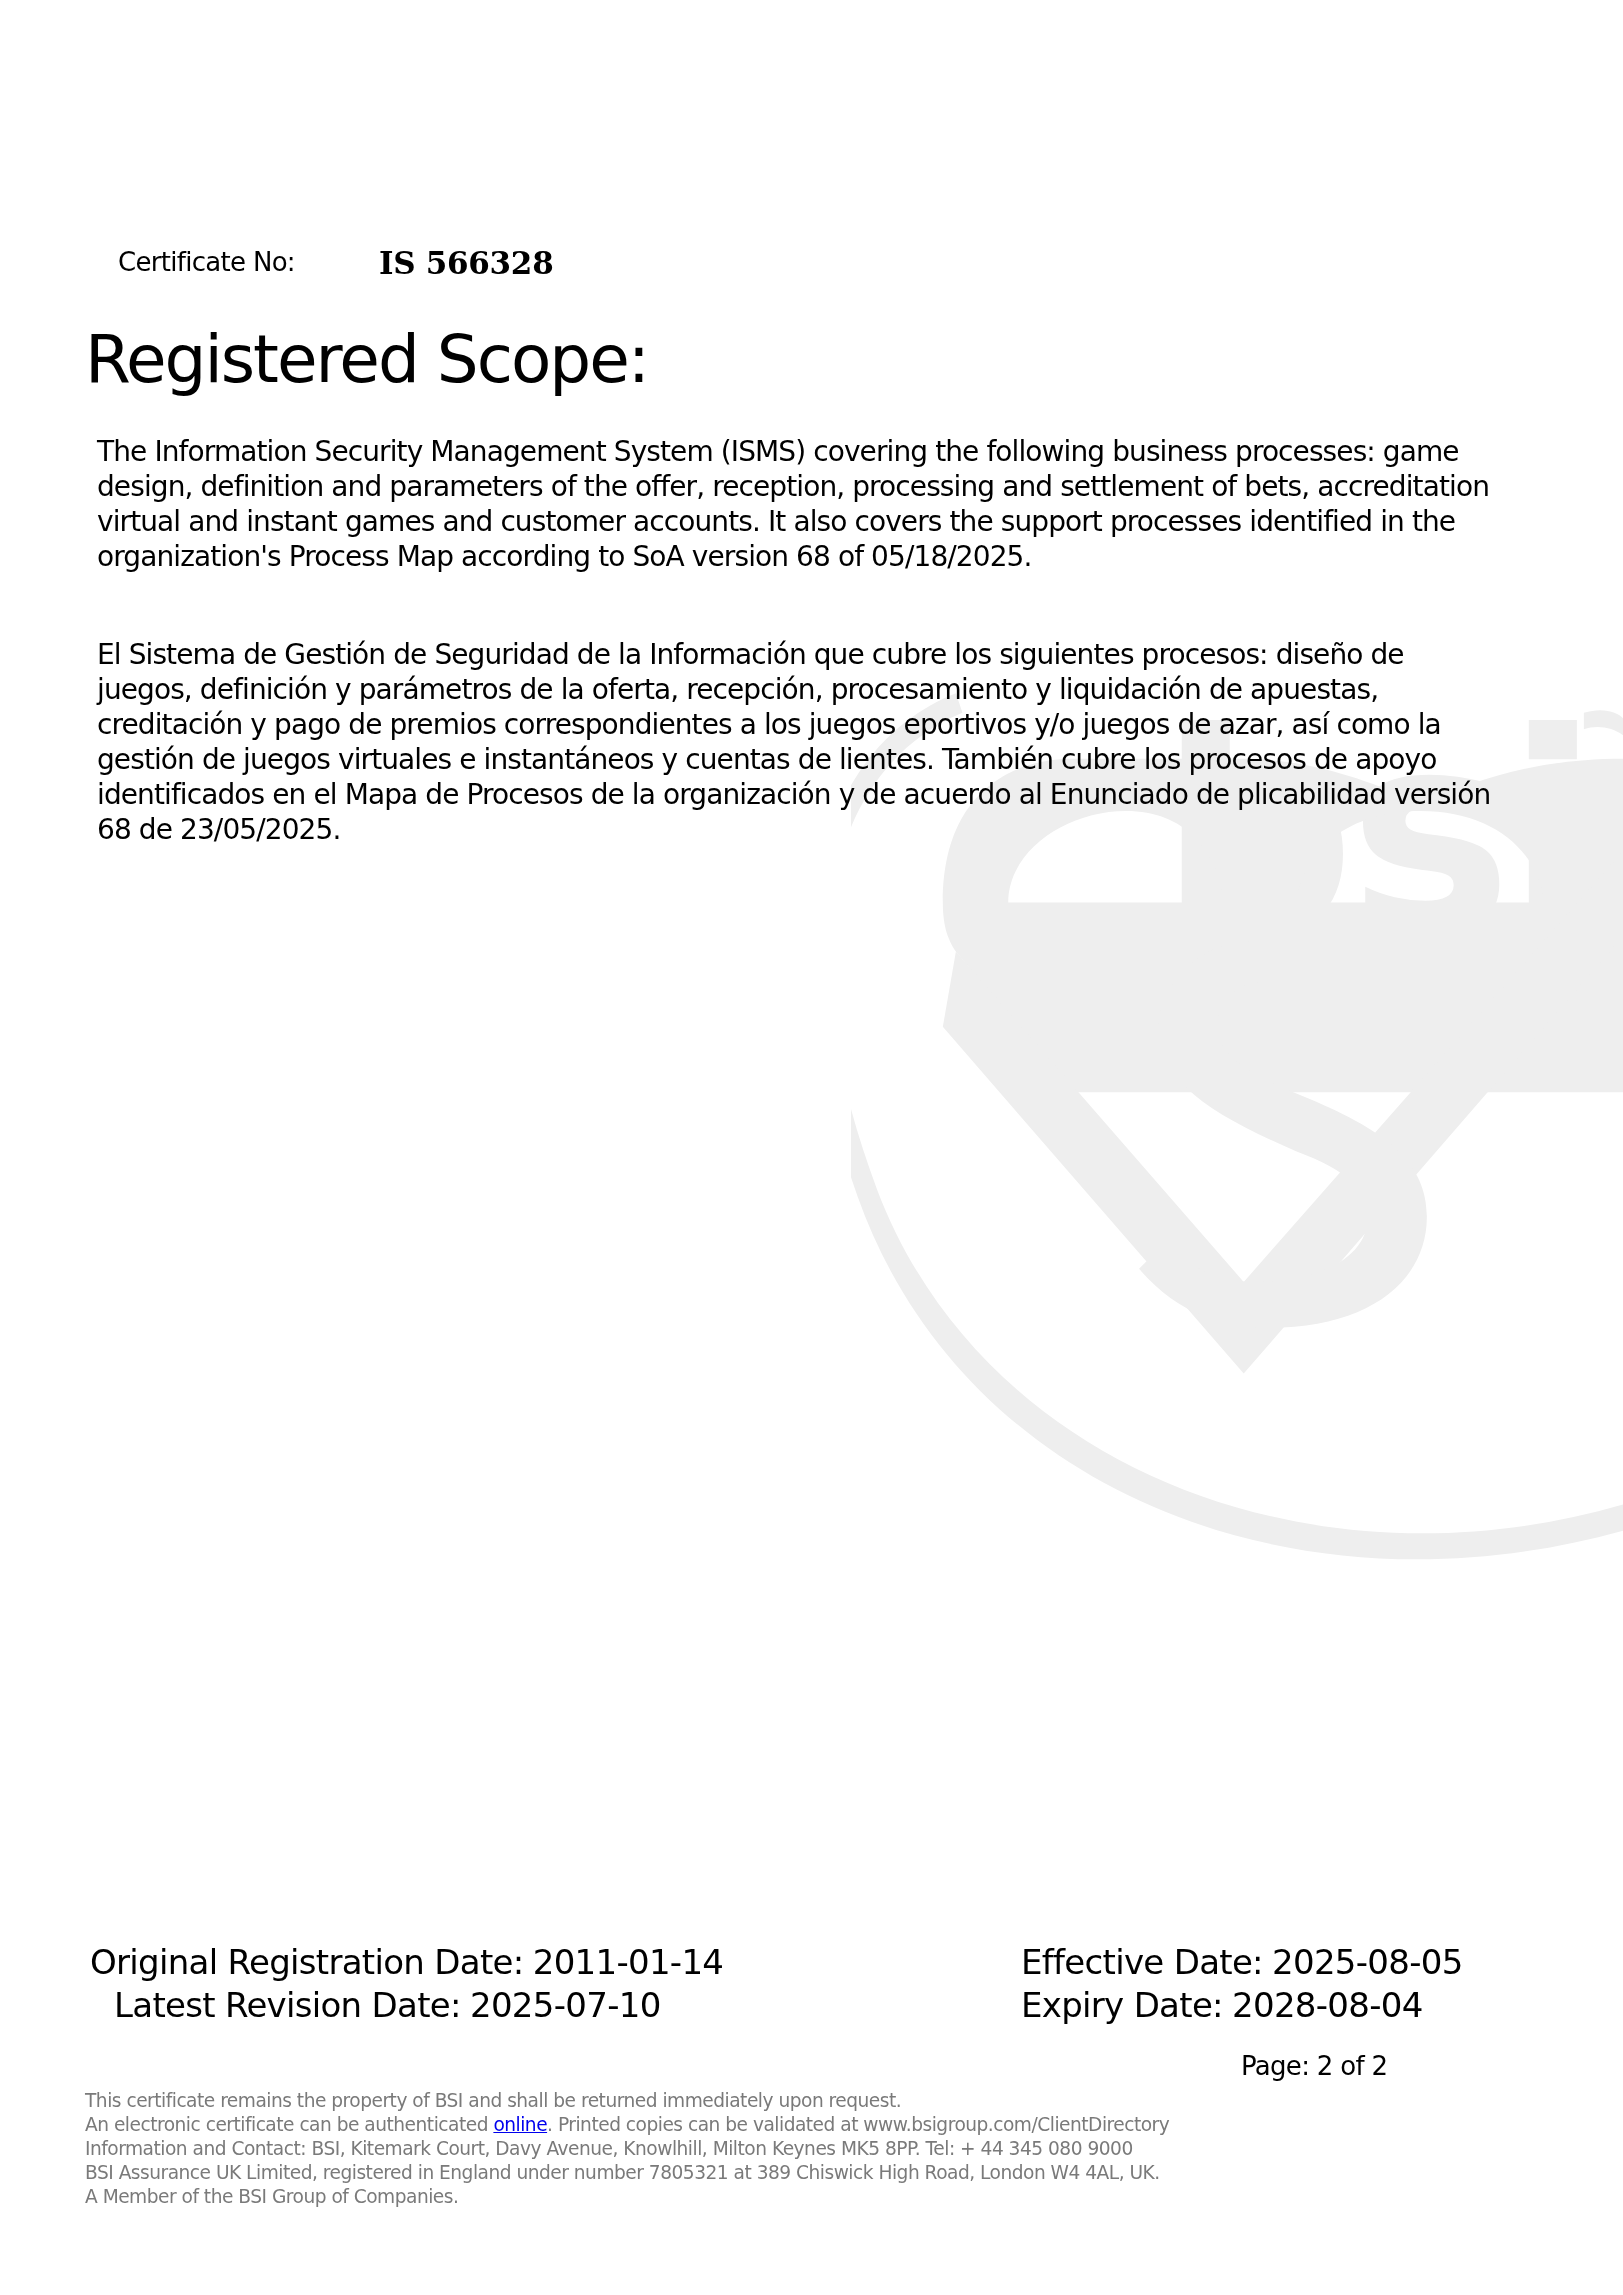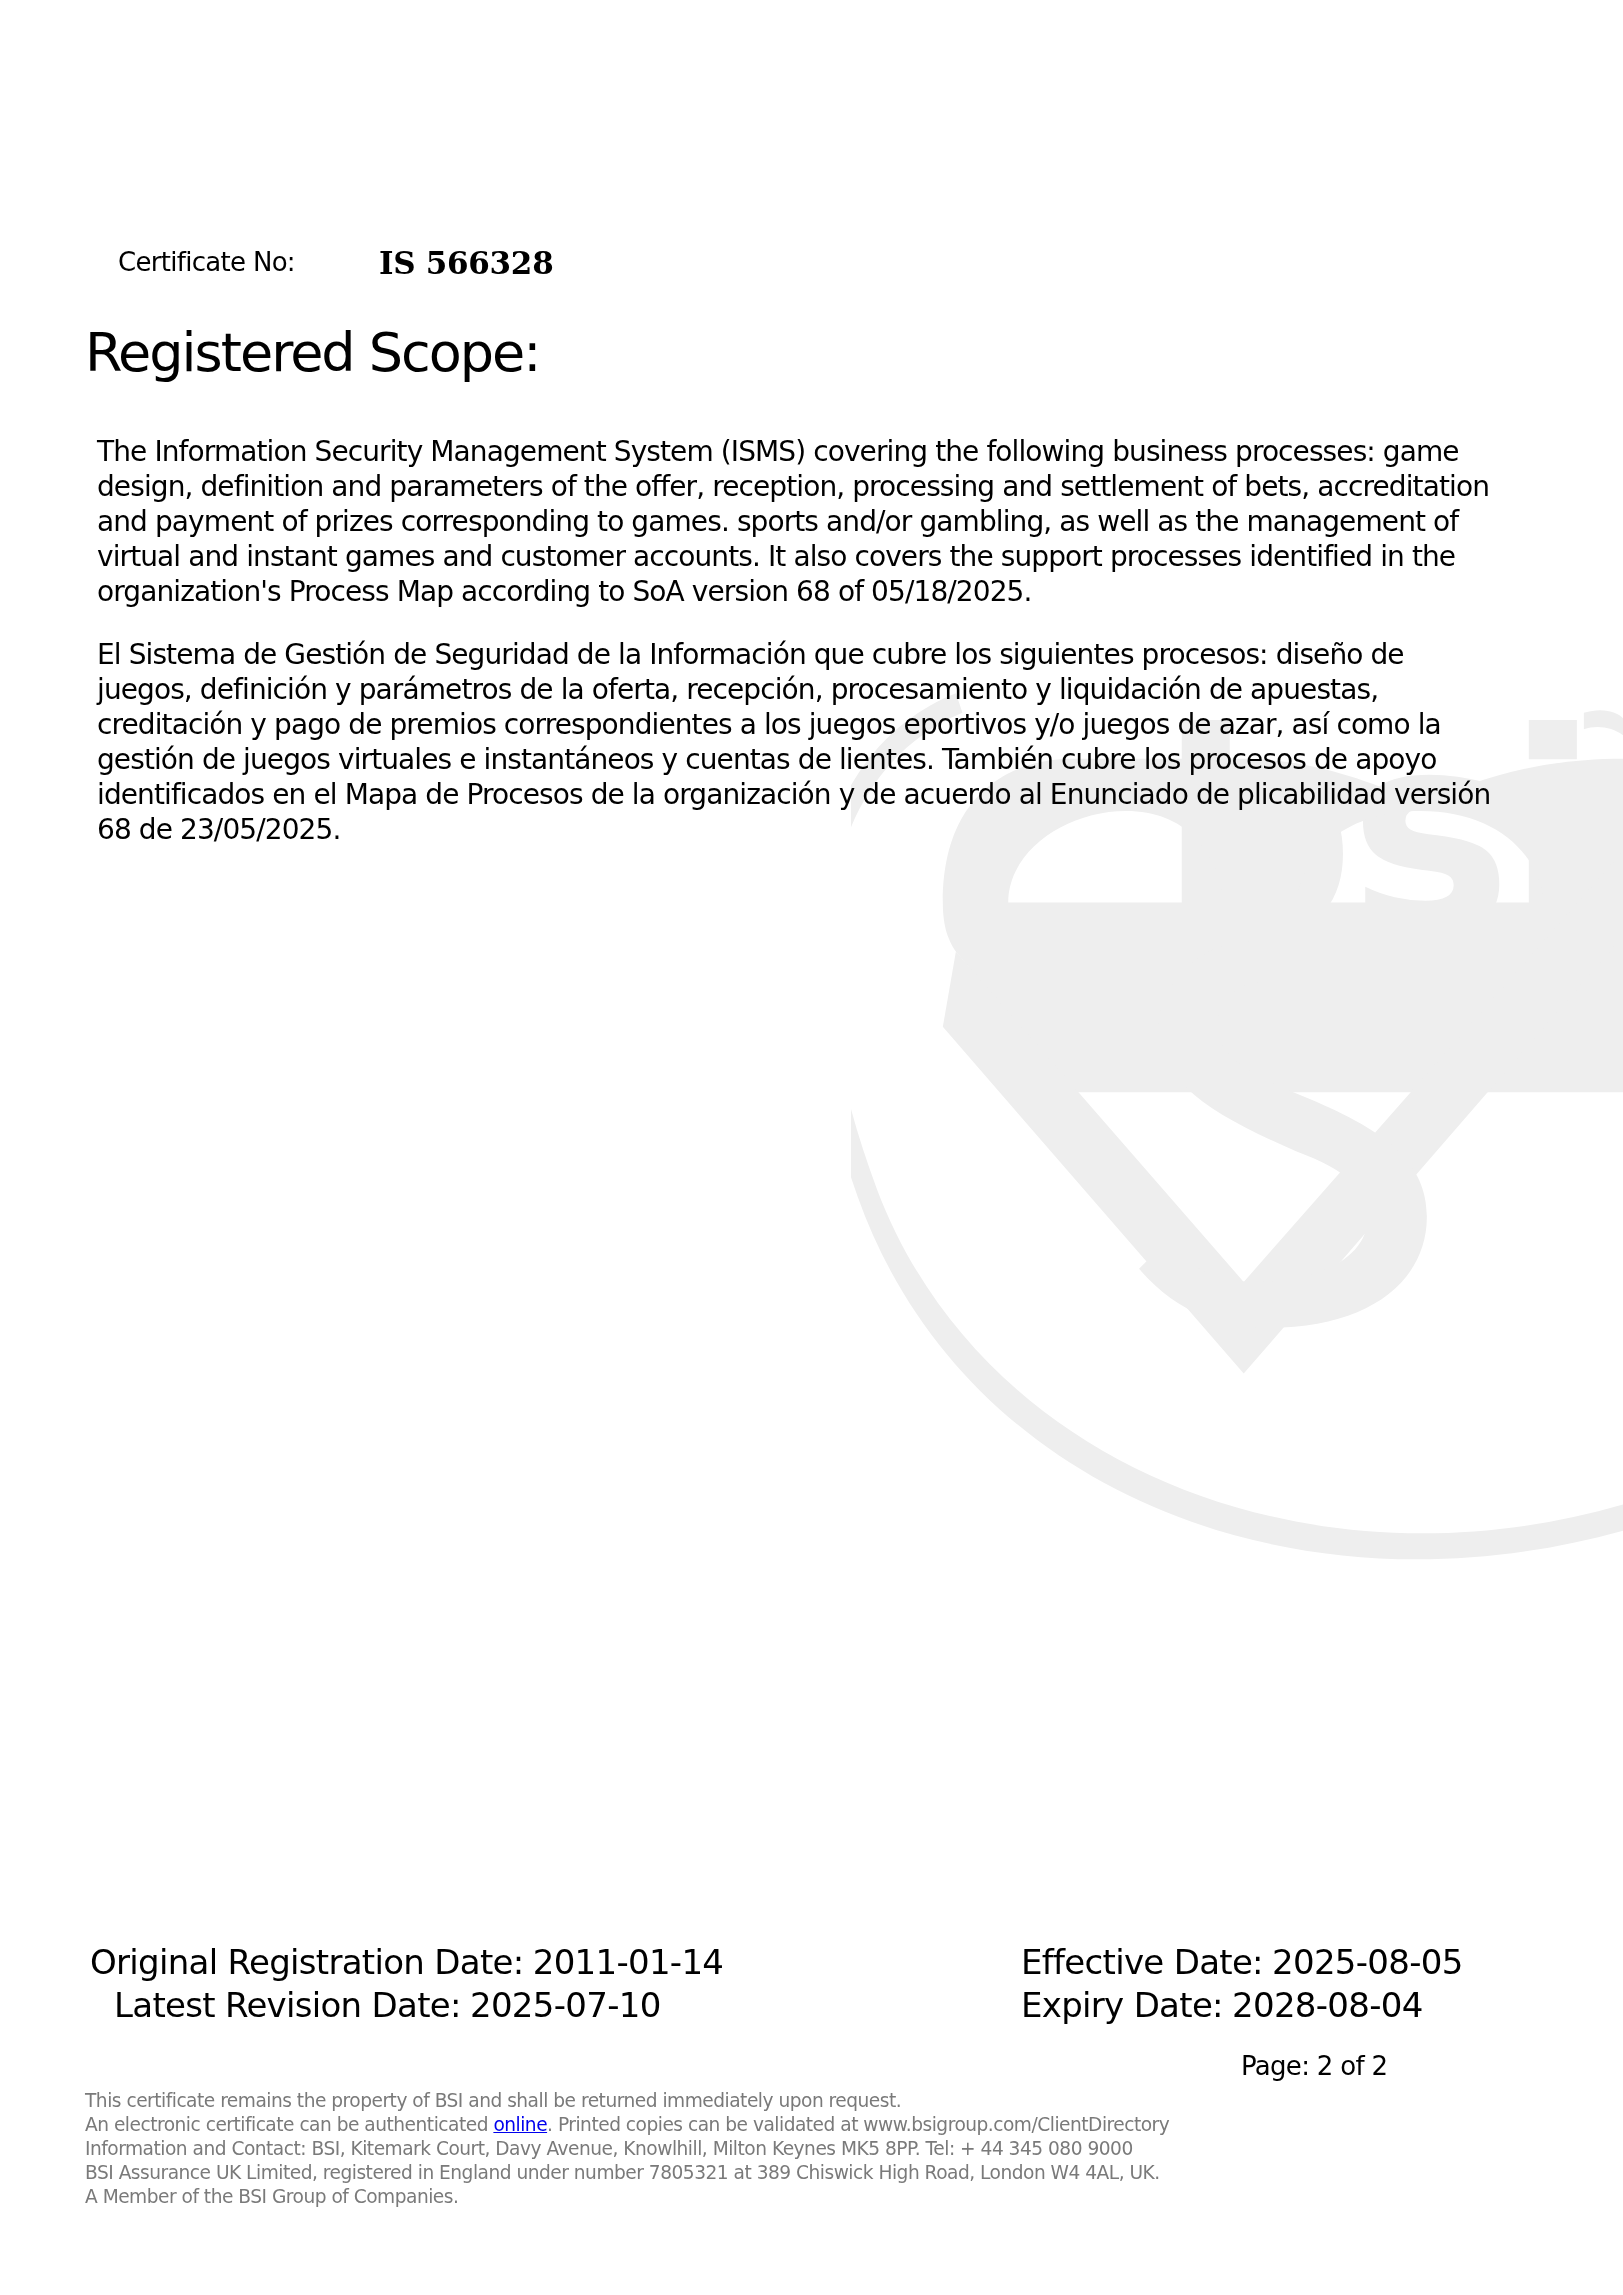--- a/index.html
+++ b/index.html
@@ -1,21 +1,21 @@
 <!DOCTYPE html>
 <html style="font-size:10.5px"><head>
   <meta charset="utf-8">
   <style>
     html, body { margin: 0; padding: 0; background: #ffffff; }
     body { width: 1623px; height: 2295px; position: relative; overflow: hidden; font-family: "DejaVu Sans", sans-serif; color: #000; }
     .watermark { position: absolute; left: 851px; top: 654px; width: 773px; height: 1112px; z-index: 0; }
     .content { position: absolute; left: 0; top: 0; width: 1623px; height: 2295px; z-index: 1; }
     .cert-label { position: absolute; left: 90px; top: 247px; font-size: 26px; letter-spacing: -0.7px; margin-left: 28px; }
     .cert-no { position: absolute; left: 364px; top: 245px; font-size: 31px; font-weight: bold; font-family: "DejaVu Serif", serif; letter-spacing: -0.3px; margin-left: 15px; }
-    .scope-title { position: absolute; left: 85px; top: 321px; font-size: 54px; letter-spacing: -2px; }
+    .scope-title { position: absolute; left: 85px; top: 321px; font-size: 66px; letter-spacing: -2px; }
     .para { position: absolute; left: 97px; width: 1466px; font-size: 28px; line-height: 35px; letter-spacing: -0.9px; margin: 0; }
     .para .ln { display: block; white-space: nowrap; }
     .p1 { top: 434px; }
     .p2 { top: 637px; }
     .date-row { position: absolute; font-size: 34px; letter-spacing: -0.7px; white-space: nowrap; }
     .date-row .val { margin-left: 9.2px; }
     .orig { left: 90px; top: 1942px; }
     .latest { left: 90px; top: 1985px; margin-left: 24px; }
     .eff { left: 1021px; top: 1942px; }
     .exp { left: 1021px; top: 1985px; }
@@ -45,21 +45,20 @@
 
 <div class="content">
   <span class="cert-label">Certificate No:</span>
   <span class="cert-no">IS 566328</span>
 
   <h1 class="scope-title" style="margin:0;font-weight:normal;">Registered Scope:</h1>
 
   <p class="para p1">
     <span class="ln">The Information Security Management System (ISMS) covering the following business processes: game</span>
     <span class="ln">design, definition and parameters of the offer, reception, processing and settlement of bets, accreditation</span>
-    <span class="ln">and payment of prizes corresponding to games. sports and/or gambling, as well as the management of</span>
     <span class="ln">virtual and instant games and customer accounts. It also covers the support processes identified in the</span>
     <span class="ln">organization's Process Map according to SoA version 68 of 05/18/2025.</span>
   </p>
 
   <p class="para p2">
     <span class="ln">El Sistema de Gestión de Seguridad de la Información que cubre los siguientes procesos: diseño de</span>
     <span class="ln">juegos, definición y parámetros de la oferta, recepción, procesamiento y liquidación de apuestas,</span>
     <span class="ln">creditación y pago de premios correspondientes a los juegos eportivos y/o juegos de azar, así como la</span>
     <span class="ln">gestión de juegos virtuales e instantáneos y cuentas de lientes. También cubre los procesos de apoyo</span>
     <span class="ln">identificados en el Mapa de Procesos de la organización y de acuerdo al Enunciado de plicabilidad versión</span>

